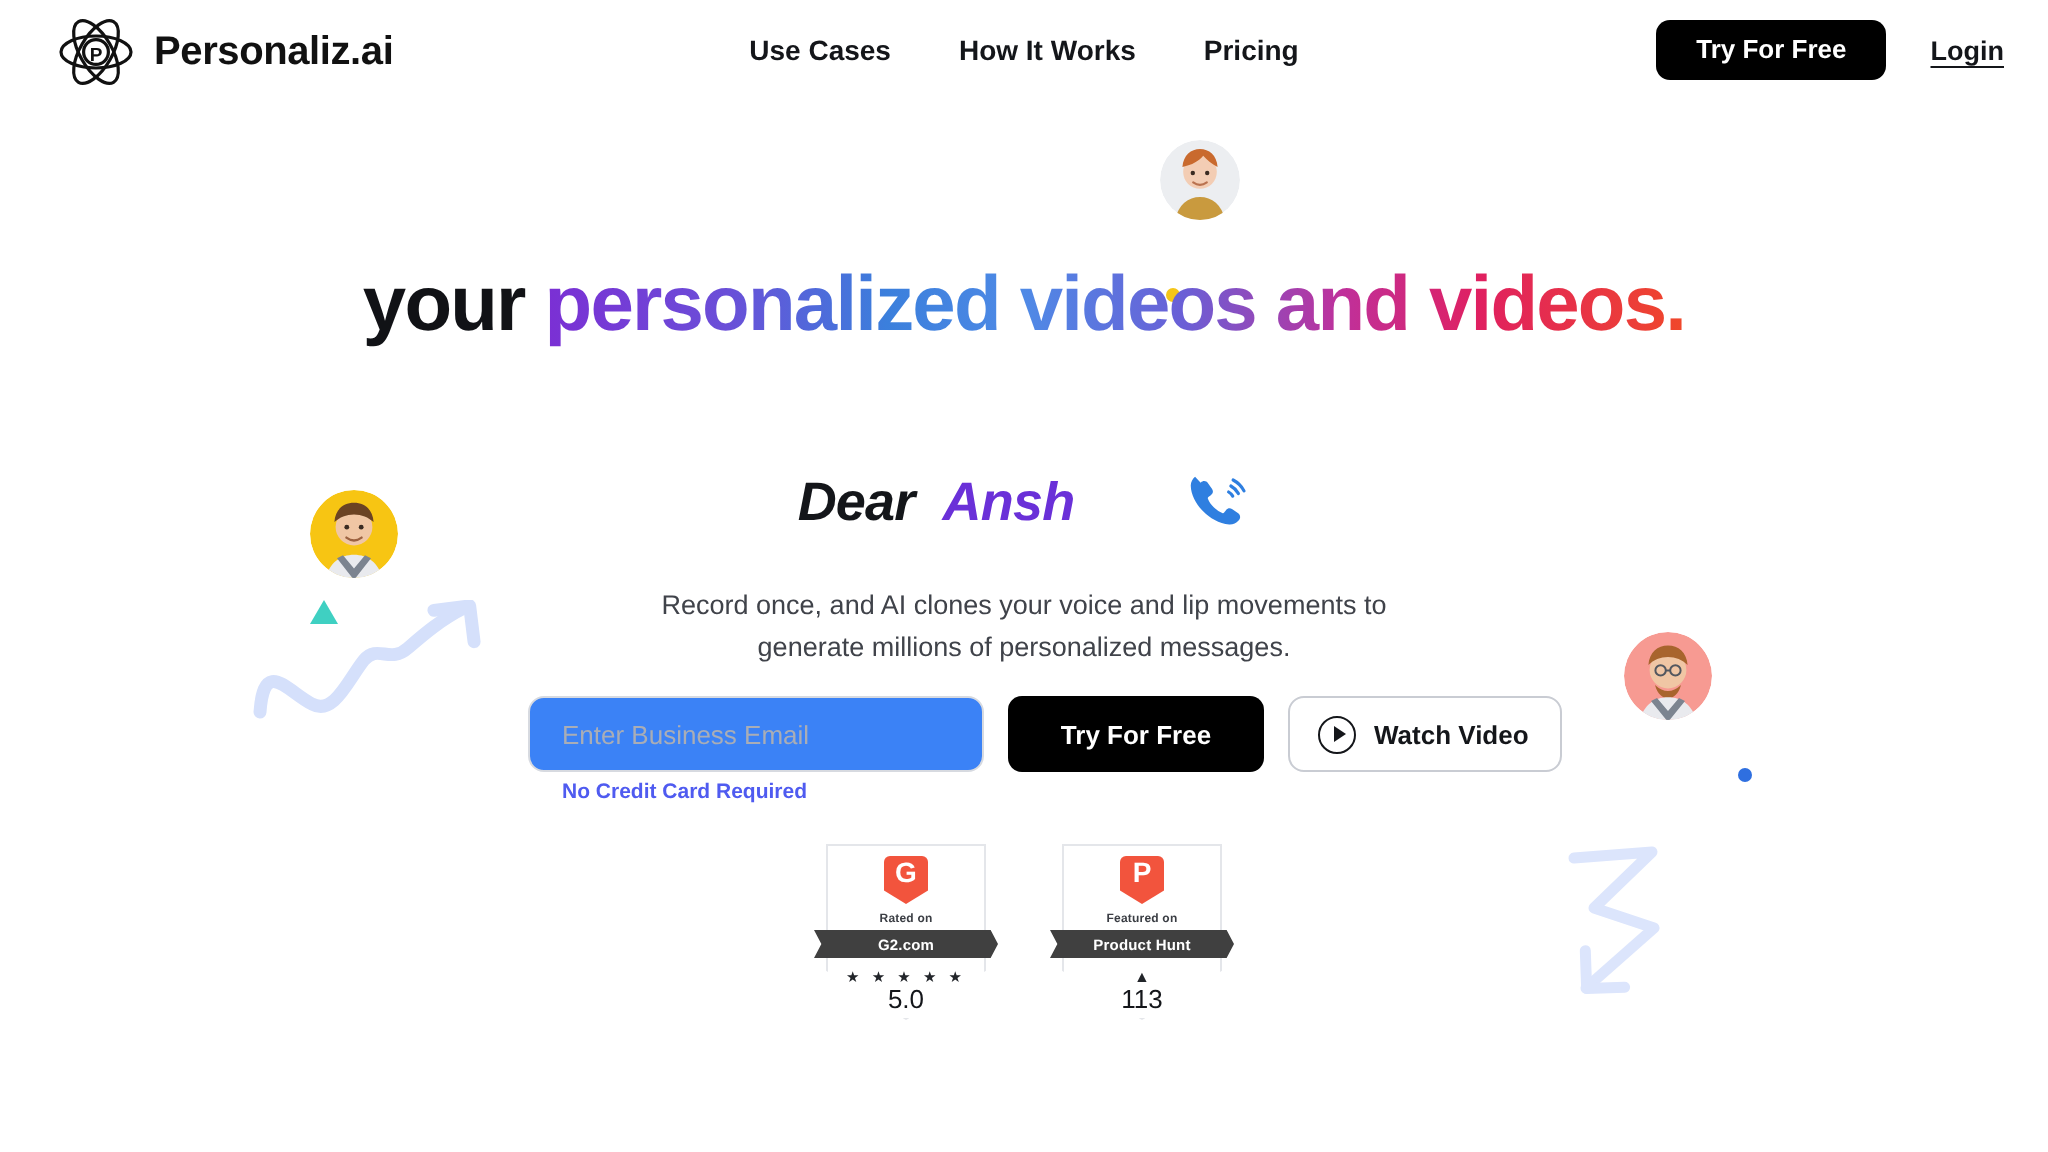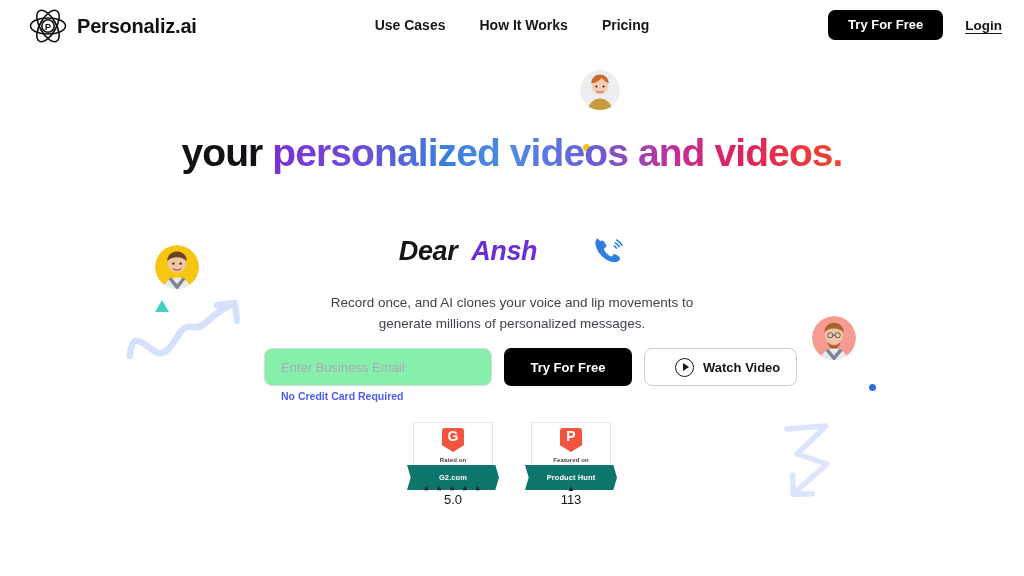--- a/index.html
+++ b/index.html
@@ -84,36 +84,36 @@
 
   
   .cta-row {
     position: absolute; top: 348px; left: 264px;
     display: flex; align-items: flex-start; gap: 12px;
   }
   .email-wrap { position: relative; }
   .email-input {
     width: 228px; height: 38px; border: 1px solid #d7dae0; border-radius: 8px;
     padding: 0 16px; font-size: 13px; color: #2a2d33; outline: none;
-    font-family: "Liberation Sans", sans-serif; background: #86efac;
+    font-family: "Liberation Sans", sans-serif; background: #3b82f6;
   }
   .email-input::placeholder { color: #a9adb6; }
   .nocc {
     position: absolute; top: 42px; left: 17px;
     font-size: 10.5px; font-weight: 700; color: #4f5bf0; white-space: nowrap;
   }
   .btn-try-hero {
     width: 128px; height: 38px; background: #000; color: #fff; border: none;
     border-radius: 7px; font-size: 13px; font-weight: 700; cursor: pointer;
     font-family: "Liberation Sans", sans-serif;
   }
   .btn-watch {
     height: 38px; background: #fff; color: #14161a; border: 1px solid #c9ccd3;
     border-radius: 8px; font-size: 13px; font-weight: 700; cursor: pointer;
-    padding: 0 16px 0 30px; display: flex; align-items: center; gap: 9px;
+    padding: 0 16px 0 14px; display: flex; align-items: center; gap: 9px;
     font-family: "Liberation Sans", sans-serif;
   }
   .play-circle {
     width: 19px; height: 19px; border: 1.4px solid #14161a; border-radius: 50%;
     display: flex; align-items: center; justify-content: center; flex: none;
   }
   .play-tri {
     width: 0; height: 0; border-left: 6px solid #14161a;
     border-top: 4px solid transparent; border-bottom: 4px solid transparent;
     margin-left: 2px;
@@ -137,22 +137,22 @@
     border-radius: 3px 3px 4px 4px;
     clip-path: polygon(0 0, 100% 0, 100% 72%, 50% 100%, 0 72%);
     color: #fff; font-size: 14px; font-weight: 700; text-align: center;
     line-height: 17px; font-family: "Liberation Sans", sans-serif;
   }
   .badge-sub {
     font-size: 6px; font-weight: 700; color: #3b3e44; margin-top: 5px;
     letter-spacing: 0.1px;
   }
   .badge-ribbon {
-    position: absolute; top: 43px; left: -6px; width: 92px; height: 25px;
-    background: #0f766e; color: #fff; font-size: 7.5px; font-weight: 700;
+    position: absolute; top: 43px; left: -6px; width: 92px; height: 14px;
+    background: #404040; color: #fff; font-size: 7.5px; font-weight: 700;
     display: flex; align-items: center; justify-content: center;
     clip-path: polygon(0 0, 96% 0, 100% 50%, 96% 100%, 0 100%, 4% 50%);
     letter-spacing: 0.1px;
     text-align: center;
   }
   .badge-stars {
     position: absolute; top: 62px; left: 0; width: 80px; text-align: center;
     font-size: 7.5px; color: #22252a; letter-spacing: 2px;
   }
   .badge-arrow {

